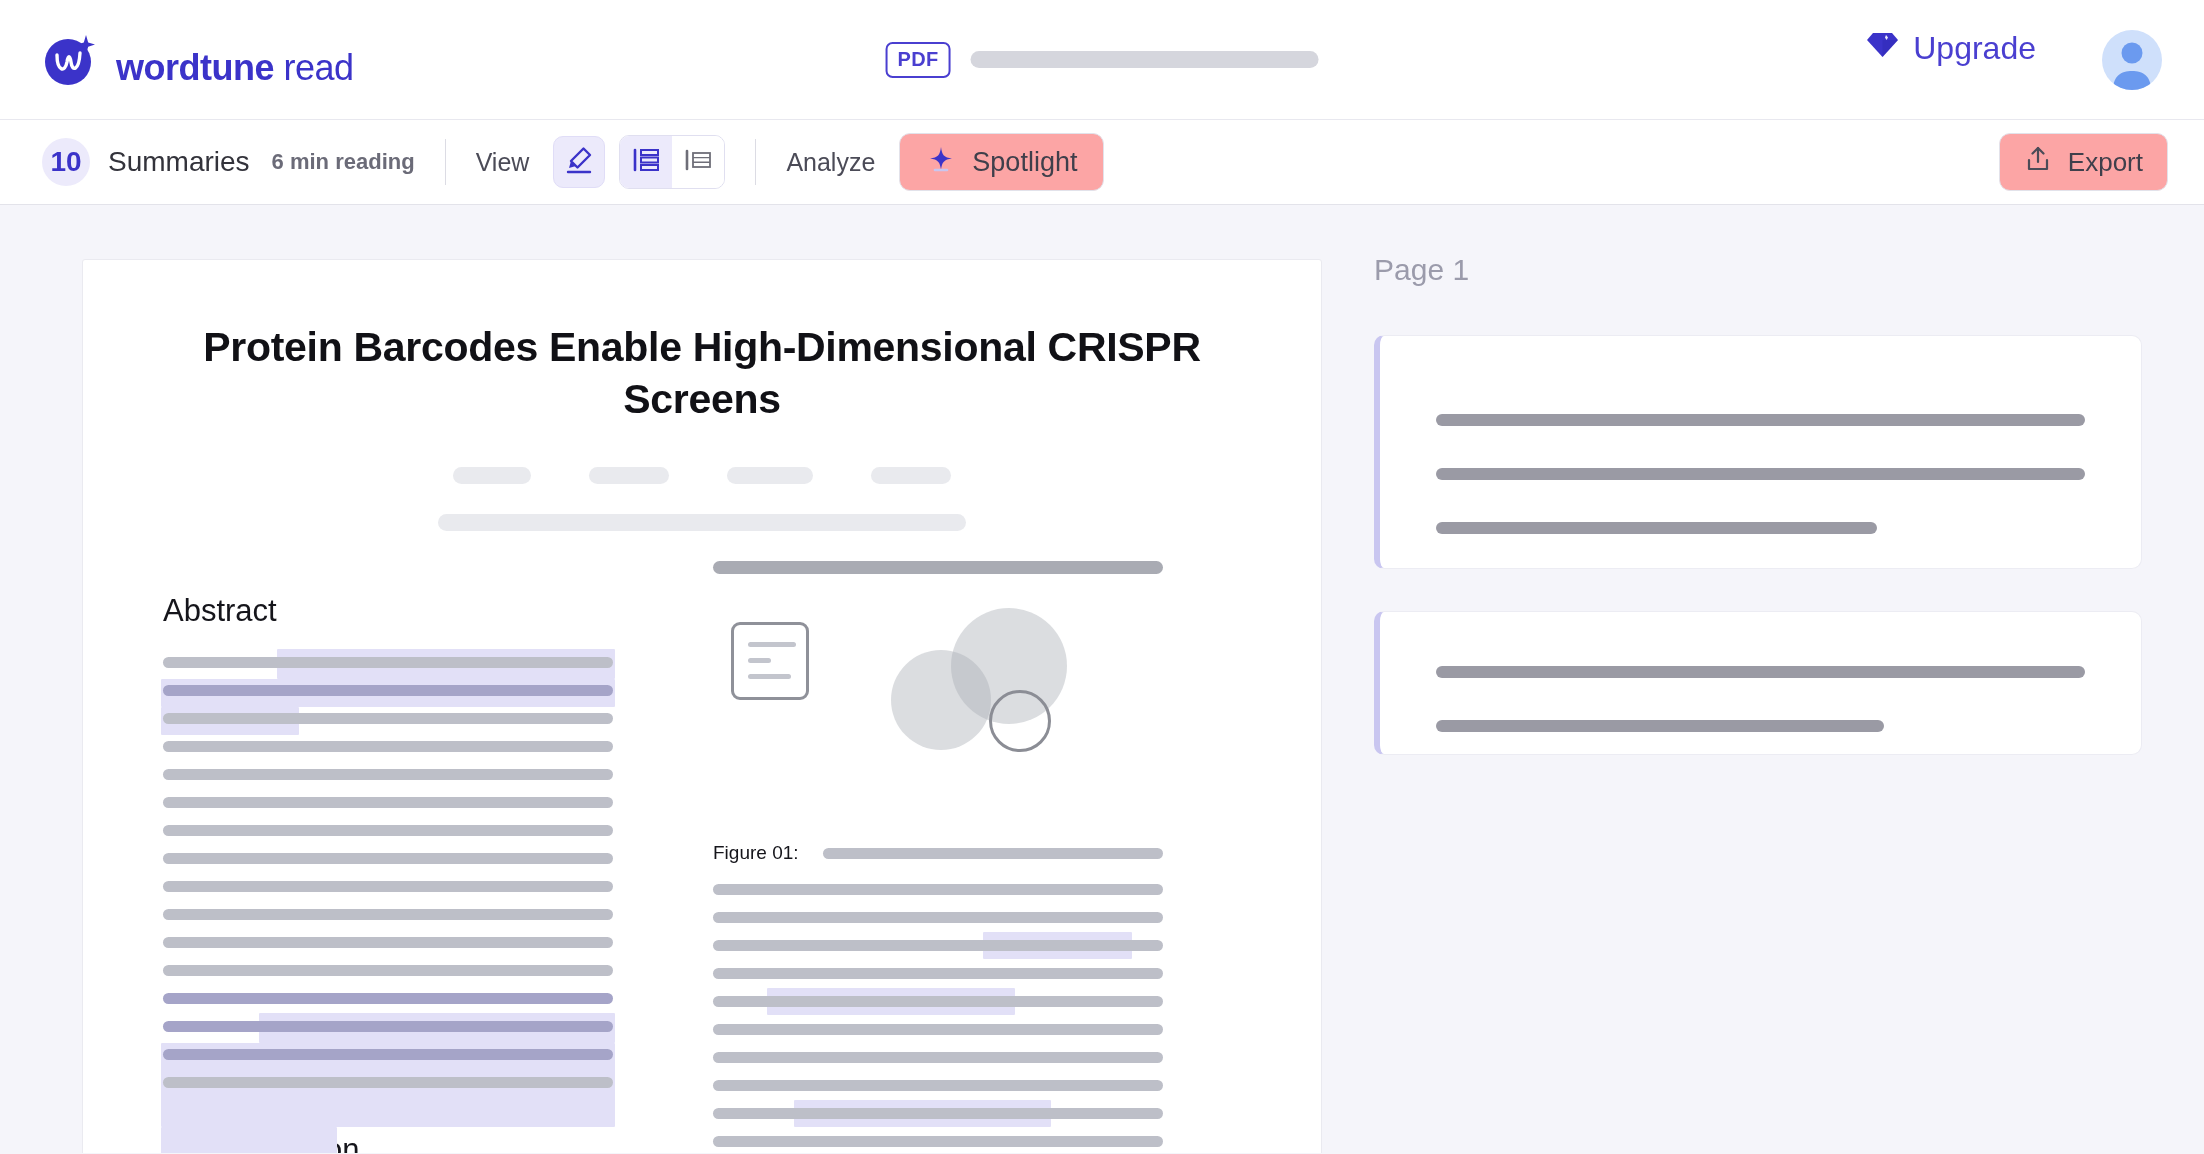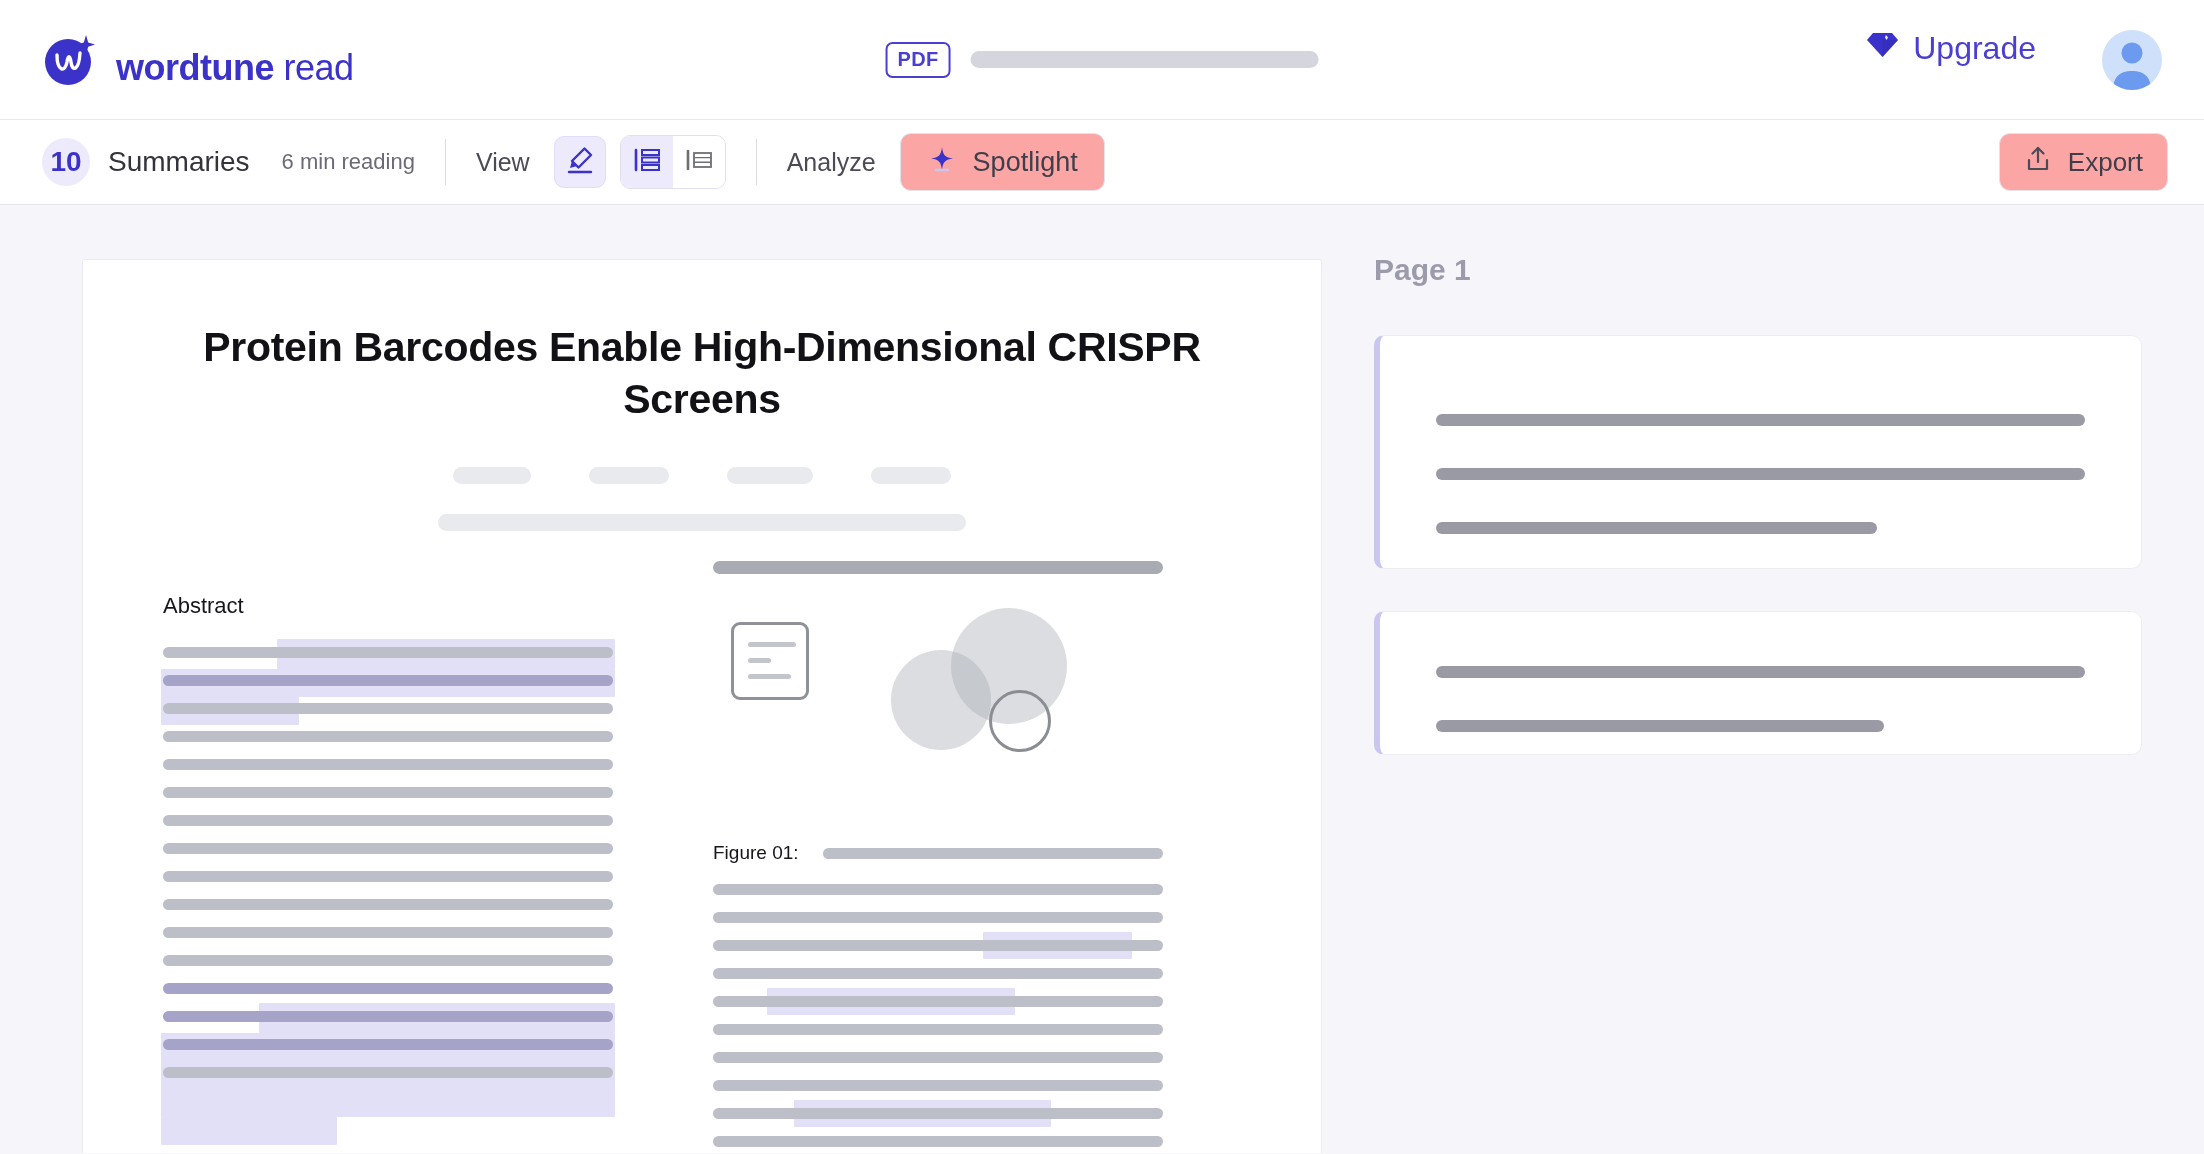--- a/index.html
+++ b/index.html
@@ -73,21 +73,21 @@
     gap: 0;
   }
   .count-badge {
     width: 48px; height: 48px; border-radius: 50%;
     background: #eceafb;
     color: #3b33c9;
     font-size: 28px; font-weight: 700;
     display: flex; align-items: center; justify-content: center;
   }
   .summaries-label { font-size: 28px; color: #33333b; margin-left: 18px; }
-  .reading-time { font-size: 22px; color: #6b6b78; margin-left: 32px; }
+  .reading-time { font-size: 22px; color: #6b6b78; margin-left: 22px; font-weight: bold; }
   .tb-sep { width: 1px; height: 46px; background: #dcdce4; margin: 0 30px; }
   .tb-text { font-size: 25px; color: #4b4b57; }
 
   .icon-btn {
     width: 52px; height: 52px;
     border-radius: 10px;
     display: flex; align-items: center; justify-content: center;
     cursor: pointer;
     border: 1px solid transparent;
   }
@@ -153,21 +153,21 @@
     padding: 0 40px;
   }
   .authors {
     display: flex; justify-content: center; gap: 58px;
     margin-top: 42px;
   }
   .author-pill { height: 17px; border-radius: 9px; background: #e9eaee; }
   .affil-row { display: flex; justify-content: center; margin-top: 30px; }
   .affil-pill { width: 528px; height: 17px; border-radius: 9px; background: #e9eaee; }
 
-  .section-head { font-size: 22px; color: #15151b; margin-top: 62px; }
+  .section-head { font-size: 31px; color: #15151b; margin-top: 62px; }
   .cols { display: flex; gap: 100px; margin-top: 0; }
   .col-left { width: 450px; }
   .col-right { width: 450px; position: relative; }
 
   .skel-wrap { position: relative; margin-top: 24px; }
   .skel-line {
     height: 11px;
     border-radius: 6px;
     background: #bdbfc8;
     margin-bottom: 17px;
@@ -203,21 +203,20 @@
   .circ.outline { border: 3px solid #8b8d95; }
 
   .fig-caption-label { font-size: 19px; color: #15151b; }
   .fig-caption-row { display: flex; align-items: center; gap: 24px; margin-top: 10px; }
   .fig-caption-line { flex: 1; height: 11px; border-radius: 6px; background: #bdbfc8; }
 
   
   .sum-pane {
     flex: 1;
     padding: 48px 62px 16px 44px;
-    font-weight: bold;
   }
   .page-label { font-size: 30px; color: #9b9bab; }
   .sum-card {
     background: #ffffff;
     border: 1px solid #ececf3;
     border-left: 6px solid #c9c6f0;
     border-radius: 10px;
     margin-top: 48px;
     padding: 44px 56px;
     cursor: pointer;

